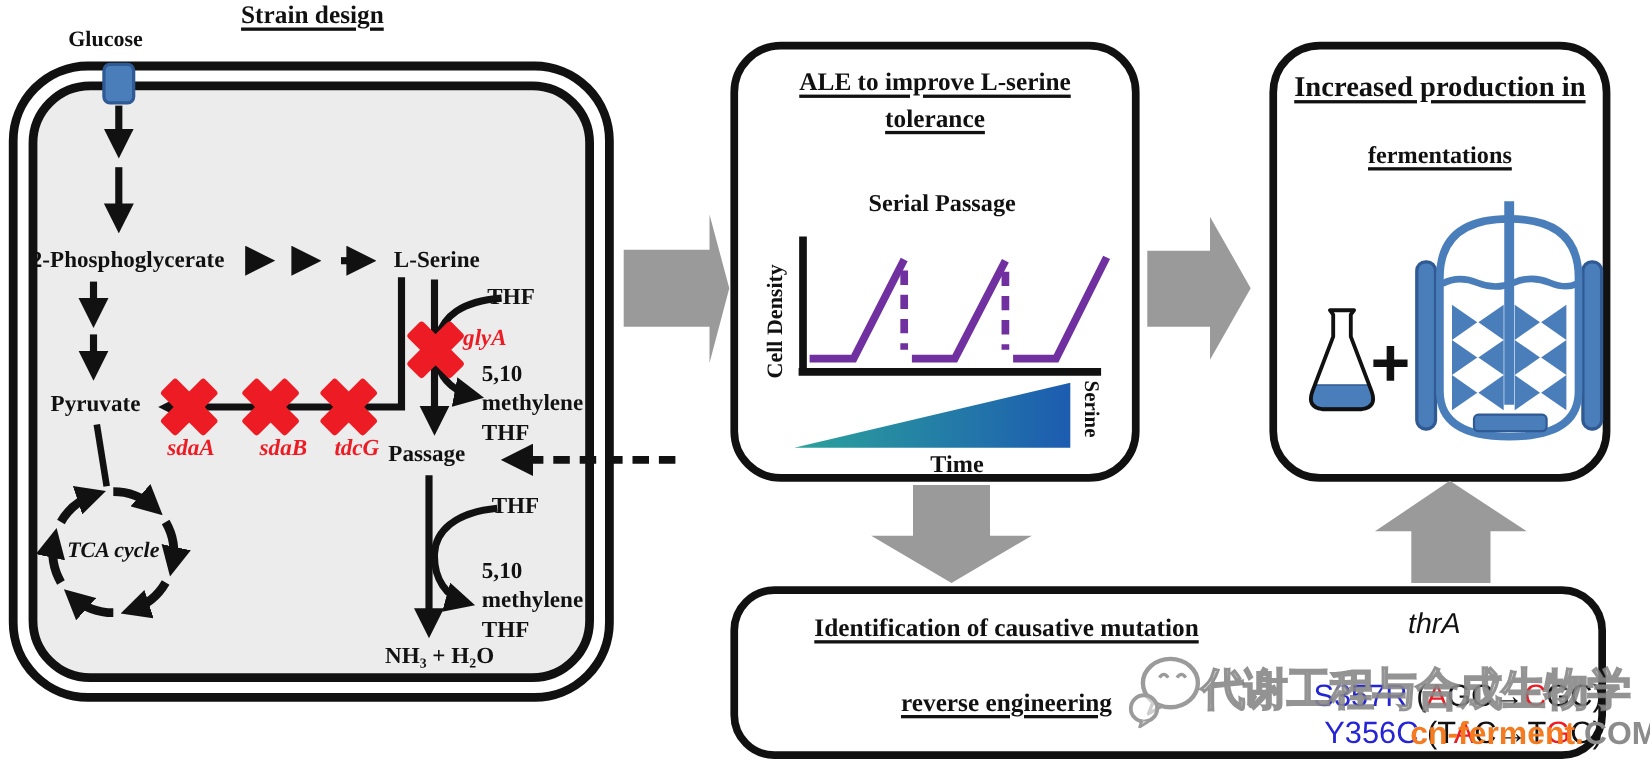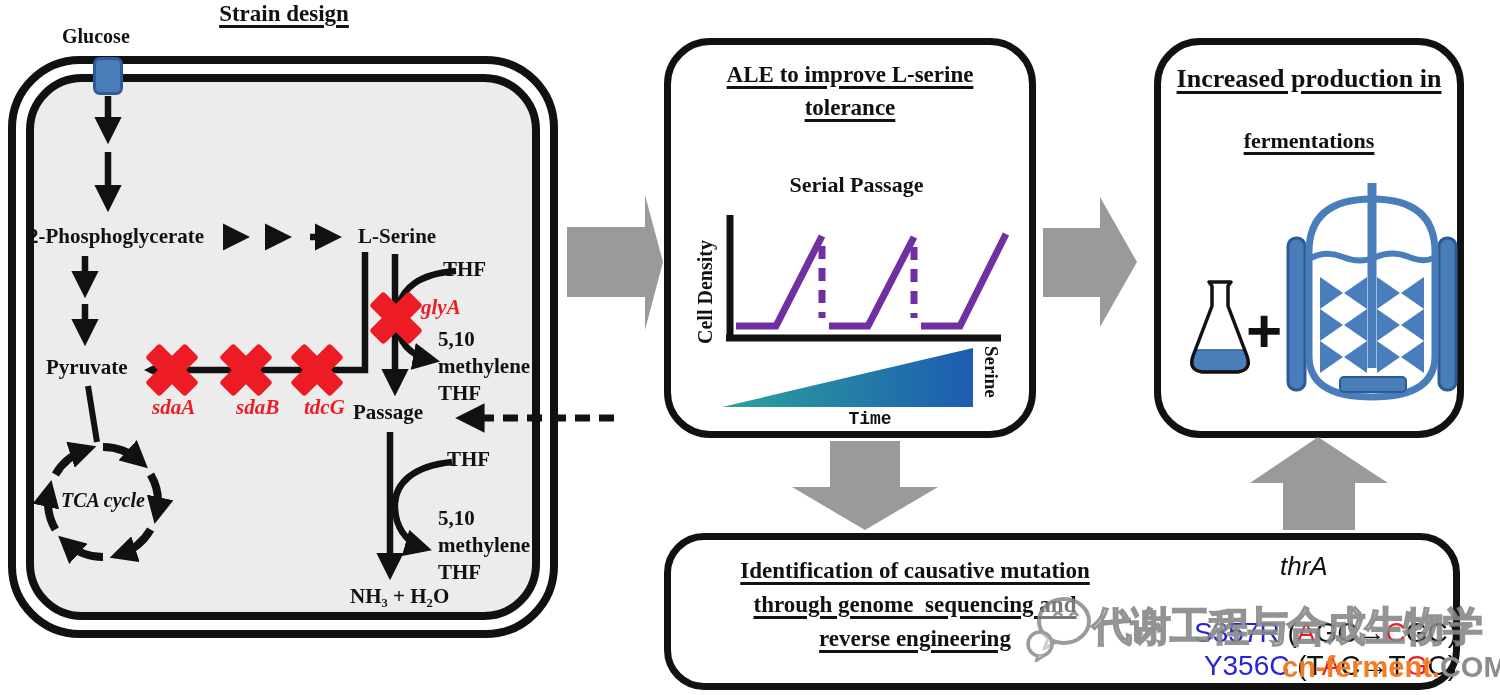--- a/index.html
+++ b/index.html
@@ -69,31 +69,30 @@
     <div>THF</div>
   </div>
   <div class="abs lbl" style="left:350px;top:585px;">NH₃ + H₂O</div>
   <div class="abs lbl ital ctr" style="left:53px;top:490px;width:100px;font-size:20px;">TCA cycle</div>
 
   <div class="panel" style="left:664px;top:38px;width:372px;height:400px;"></div>
   <div class="abs ptitle ul ctr" style="left:664px;top:62px;width:372px;">ALE to improve L-serine</div>
   <div class="abs bold ctr" style="left:664px;top:172px;width:385px;font-size:22px;">Serial Passage</div>
   <div class="abs ptitle ul ctr" style="left:664px;top:95px;width:372px;">tolerance</div>
   <div class="abs bold vert flip" style="left:694px;top:216px;height:128px;font-size:20px;">Cell Density</div>
-  <div class="abs bold ctr" style="left:795px;top:409px;width:150px;font-size:18px;font-family:Liberation Mono, monospace;">Time</div>
+  <div class="abs bold ctr" style="left:795px;top:409px;width:150px;font-size:22px;">Time</div>
   <div class="abs bold vert" style="left:980px;top:346px;height:70px;font-size:19px;">Serine</div>
 
   <div class="panel" style="left:1154px;top:38px;width:310px;height:400px;"></div>
   <div class="abs ptitle ul ctr" style="left:1154px;top:64px;width:310px;font-size:26px;">Increased production in</div>
   <div class="abs ptitle ul ctr" style="left:1154px;top:128px;width:310px;font-size:22px;">fermentations</div>
   <div class="abs bold" style="left:1246px;top:295px;font-size:62px;font-family:'Liberation Sans','DejaVu Sans',sans-serif;">+</div>
 
   <div class="panel" style="left:664px;top:533px;width:796px;height:157px;border-radius:40px;"></div>
   <div class="abs ptitle ul ctr" style="left:680px;top:558px;width:470px;white-space:pre-wrap;">Identification of causative mutation</div>
-  <div class="abs ptitle ul ctr" style="left:680px;top:592px;width:470px;white-space:pre-wrap;">through genome  sequencing and</div>
   <div class="abs ptitle ul ctr" style="left:680px;top:626px;width:470px;white-space:pre-wrap;">reverse engineering</div>
   <div class="abs ital" style="left:1232px;top:551px;font-size:26px;font-family:'Liberation Sans','DejaVu Sans',sans-serif;margin-left:48px;">thrA</div>
   <div class="abs mut" style="left:1150px;top:585px;width:307px;text-align:right;">
     <span class="seg-blue">S357R</span><span class="seg-black"> (</span><span class="seg-red">A</span><span class="seg-black">GC</span><span class="seg-black">→</span><span class="seg-red">C</span><span class="seg-black">GC)</span>
   </div>
   <div class="abs mut" style="left:1150px;top:618px;width:307px;text-align:right;">
     <span class="seg-blue">Y356C</span><span class="seg-black"> (T</span><span class="seg-red">A</span><span class="seg-black">C</span><span class="seg-black">→</span><span class="seg-black">T</span><span class="seg-red">G</span><span class="seg-black">C)</span>
   </div>
 
   <svg id="overlay" class="abs" viewBox="0 0 1500 695">

